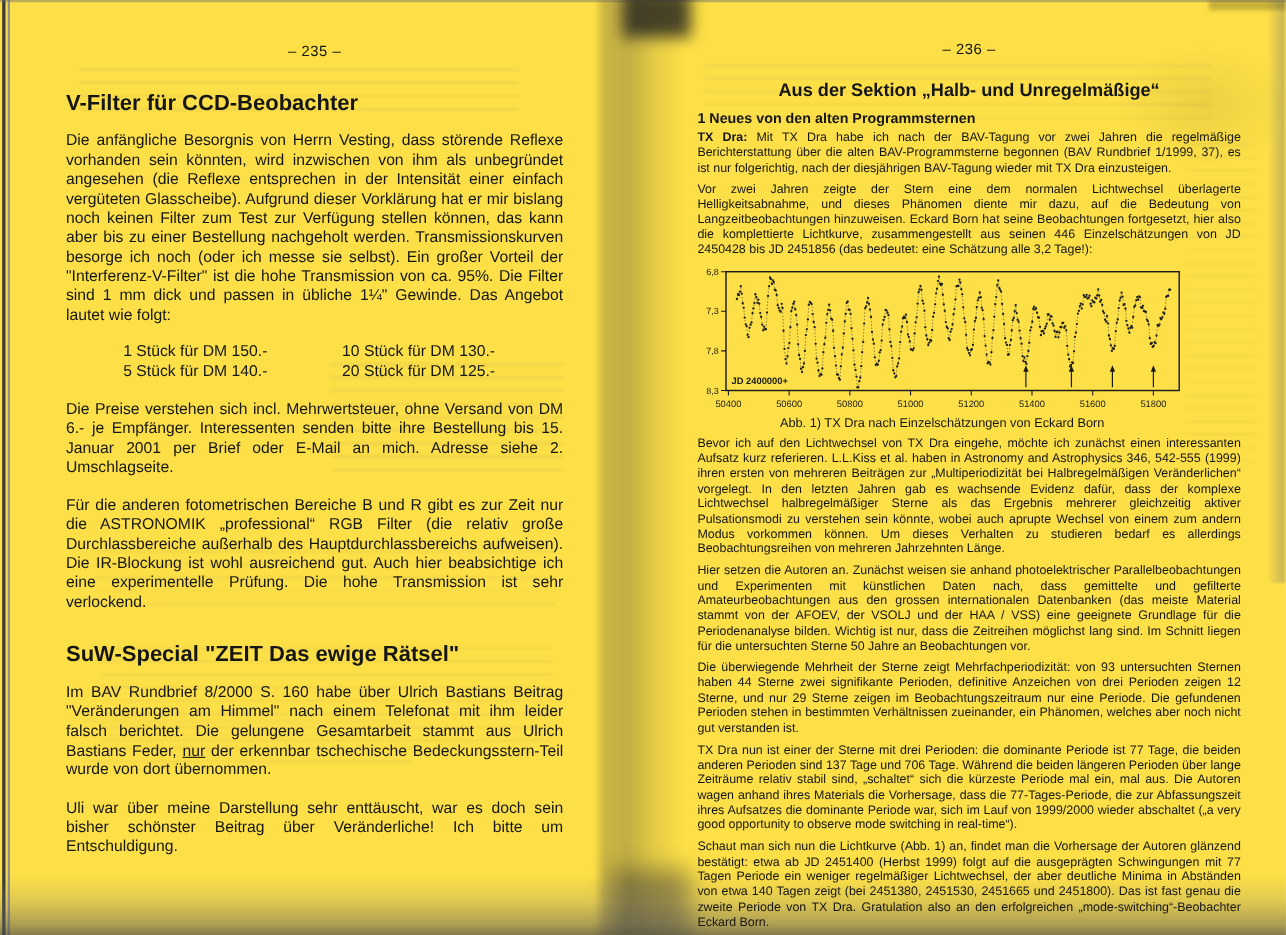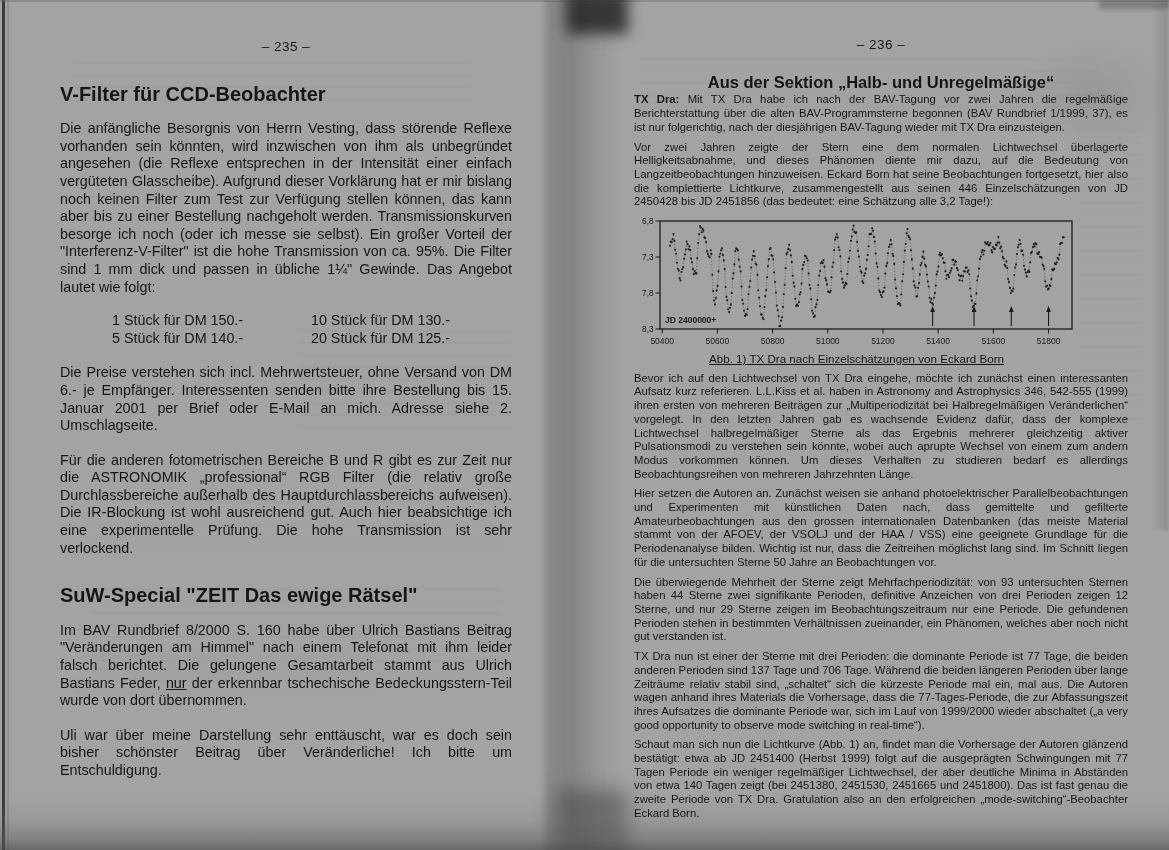--- a/index.html
+++ b/index.html
@@ -1,16 +1,16 @@
 <!DOCTYPE html>
 <html lang="de"><head>
 <meta charset="utf-8">
 <style>
   html,body{margin:0;padding:0;background:#e9e9e7;}
-  #scan{position:relative;width:1169px;height:850px;background:#a3a3a3;overflow:hidden;
+  #scan{position:relative;width:1169px;height:850px;background:#fde047;overflow:hidden;
         font-family:"Liberation Sans",sans-serif;color:#161616;}
   
   .edge-l1{position:absolute;left:2px;top:0;bottom:0;width:3px;background:#3a3a3a;}
   .edge-l2{position:absolute;left:7px;top:0;bottom:0;width:2px;background:#8f8f8f;}
   .top-line{position:absolute;left:0;right:0;top:0;height:2px;background:rgba(110,110,110,.45);}
   .gutter{position:absolute;left:540px;top:0;bottom:0;width:82px;filter:blur(1px);
     background:linear-gradient(90deg,rgba(60,60,60,0) 0%,rgba(60,60,60,.26) 12%,rgba(60,60,60,.30) 38%,rgba(60,60,60,.12) 68%,rgba(60,60,60,0) 100%);}
   .gutter-top{position:absolute;left:566px;top:-8px;width:62px;height:42px;background:rgba(30,30,30,.8);filter:blur(7px);}
   .gutter-bottom{position:absolute;left:556px;bottom:-10px;width:72px;height:70px;background:rgba(50,50,50,.45);filter:blur(10px);}
   .bottom-band{position:absolute;left:0;right:0;bottom:0;height:55px;
@@ -32,21 +32,21 @@
   .prices{margin:16px 0 0 0;}
   .price-row{padding-left:52px;}
   .price-c1{display:inline-block;width:195px;}
   .sig{text-align:right;padding-right:14px;margin:15px 0 0 0;}
   #page-right h1{font-size:16.5px;text-align:center;margin:24px 0 0 0;}
   #page-right h3{font-size:13px;margin:12px 0 0 0;}
   #page-right p{text-align:justify;margin:6px 0 0 0;}
   #page-right p.first{margin-top:4px;}
   figure{margin:8px 0 0 0;width:452px;}
   figure svg{display:block;}
-  figcaption{text-align:center;font-size:11.6px;margin-top:3px;width:445px;text-decoration:underline;}
+  figcaption{text-align:center;font-size:11.6px;margin-top:3px;width:445px;}
   .u{text-decoration:underline;}
 </style>
 </head>
 <body>
 
 <div id="scan">
 
   <div class="edge-l1"></div>
   <div class="edge-l2"></div>
   <div class="top-line"></div>
@@ -90,20 +90,21 @@
     <h2>SuW-Special "ZEIT Das ewige Rätsel"</h2>
     <p><span>Im BAV Rundbrief 8/2000 S. 160 habe über Ulrich Bastians Beitrag "Veränderungen am Himmel" nach einem Telefonat mit ihm leider falsch berichtet. Die gelungene Gesamtarbeit stammt aus Ulrich Bastians Feder, </span><span class="u">nur</span><span> der erkennbar tschechische Bedeckungsstern-Teil wurde von dort übernommen.</span></p>
     <p>Uli war über meine Darstellung sehr enttäuscht, war es doch sein bisher schönster Beitrag über Veränderliche! Ich bitte um Entschuldigung.</p>
 
   </section>
 
   <section class="page" id="page-right">
     <div class="pagenum">–  236  –</div>
 
     <h1>Aus der Sektion „Halb- und Unregelmäßige“</h1>
+    <h3>1  Neues von den alten Programmsternen</h3>
 
     <p class="first"><b>TX Dra:</b><span> Mit TX Dra habe ich nach der BAV-Tagung vor zwei Jahren die regelmäßige Berichterstattung über die alten BAV-Programmsterne begonnen (BAV Rundbrief 1/1999, 37), es ist nur folgerichtig, nach der diesjährigen BAV-Tagung wieder mit TX Dra einzusteigen.</span></p>
     <p>Vor zwei Jahren zeigte der Stern eine dem normalen Lichtwechsel überlagerte Helligkeitsabnahme, und dieses Phänomen diente mir dazu, auf die Bedeutung von Langzeitbeobachtungen hinzuweisen. Eckard Born hat seine Beobachtungen fortgesetzt, hier also die komplettierte Lichtkurve, zusammengestellt aus seinen 446 Einzelschätzungen von JD 2450428 bis JD 2451856 (das bedeutet: eine Schätzung alle 3,2 Tage!):</p>
 
     <figure>
       <svg id="lc-chart" width="445" height="132" viewBox="0 0 445 132">
           <rect x="26" y="4" width="412" height="108" fill="none" stroke="#1a1a1a" stroke-width="1.3"></rect>
           <line x1="21.5" y1="4" x2="26" y2="4" stroke="#1a1a1a" stroke-width="1"></line>
           <text x="19.5" y="6.8" text-anchor="end" font-size="8.2" font-family="Liberation Sans, sans-serif" fill="#1a1a1a">6,8</text>
           <line x1="21.5" y1="39.99999999999998" x2="26" y2="39.99999999999998" stroke="#1a1a1a" stroke-width="1"></line>

